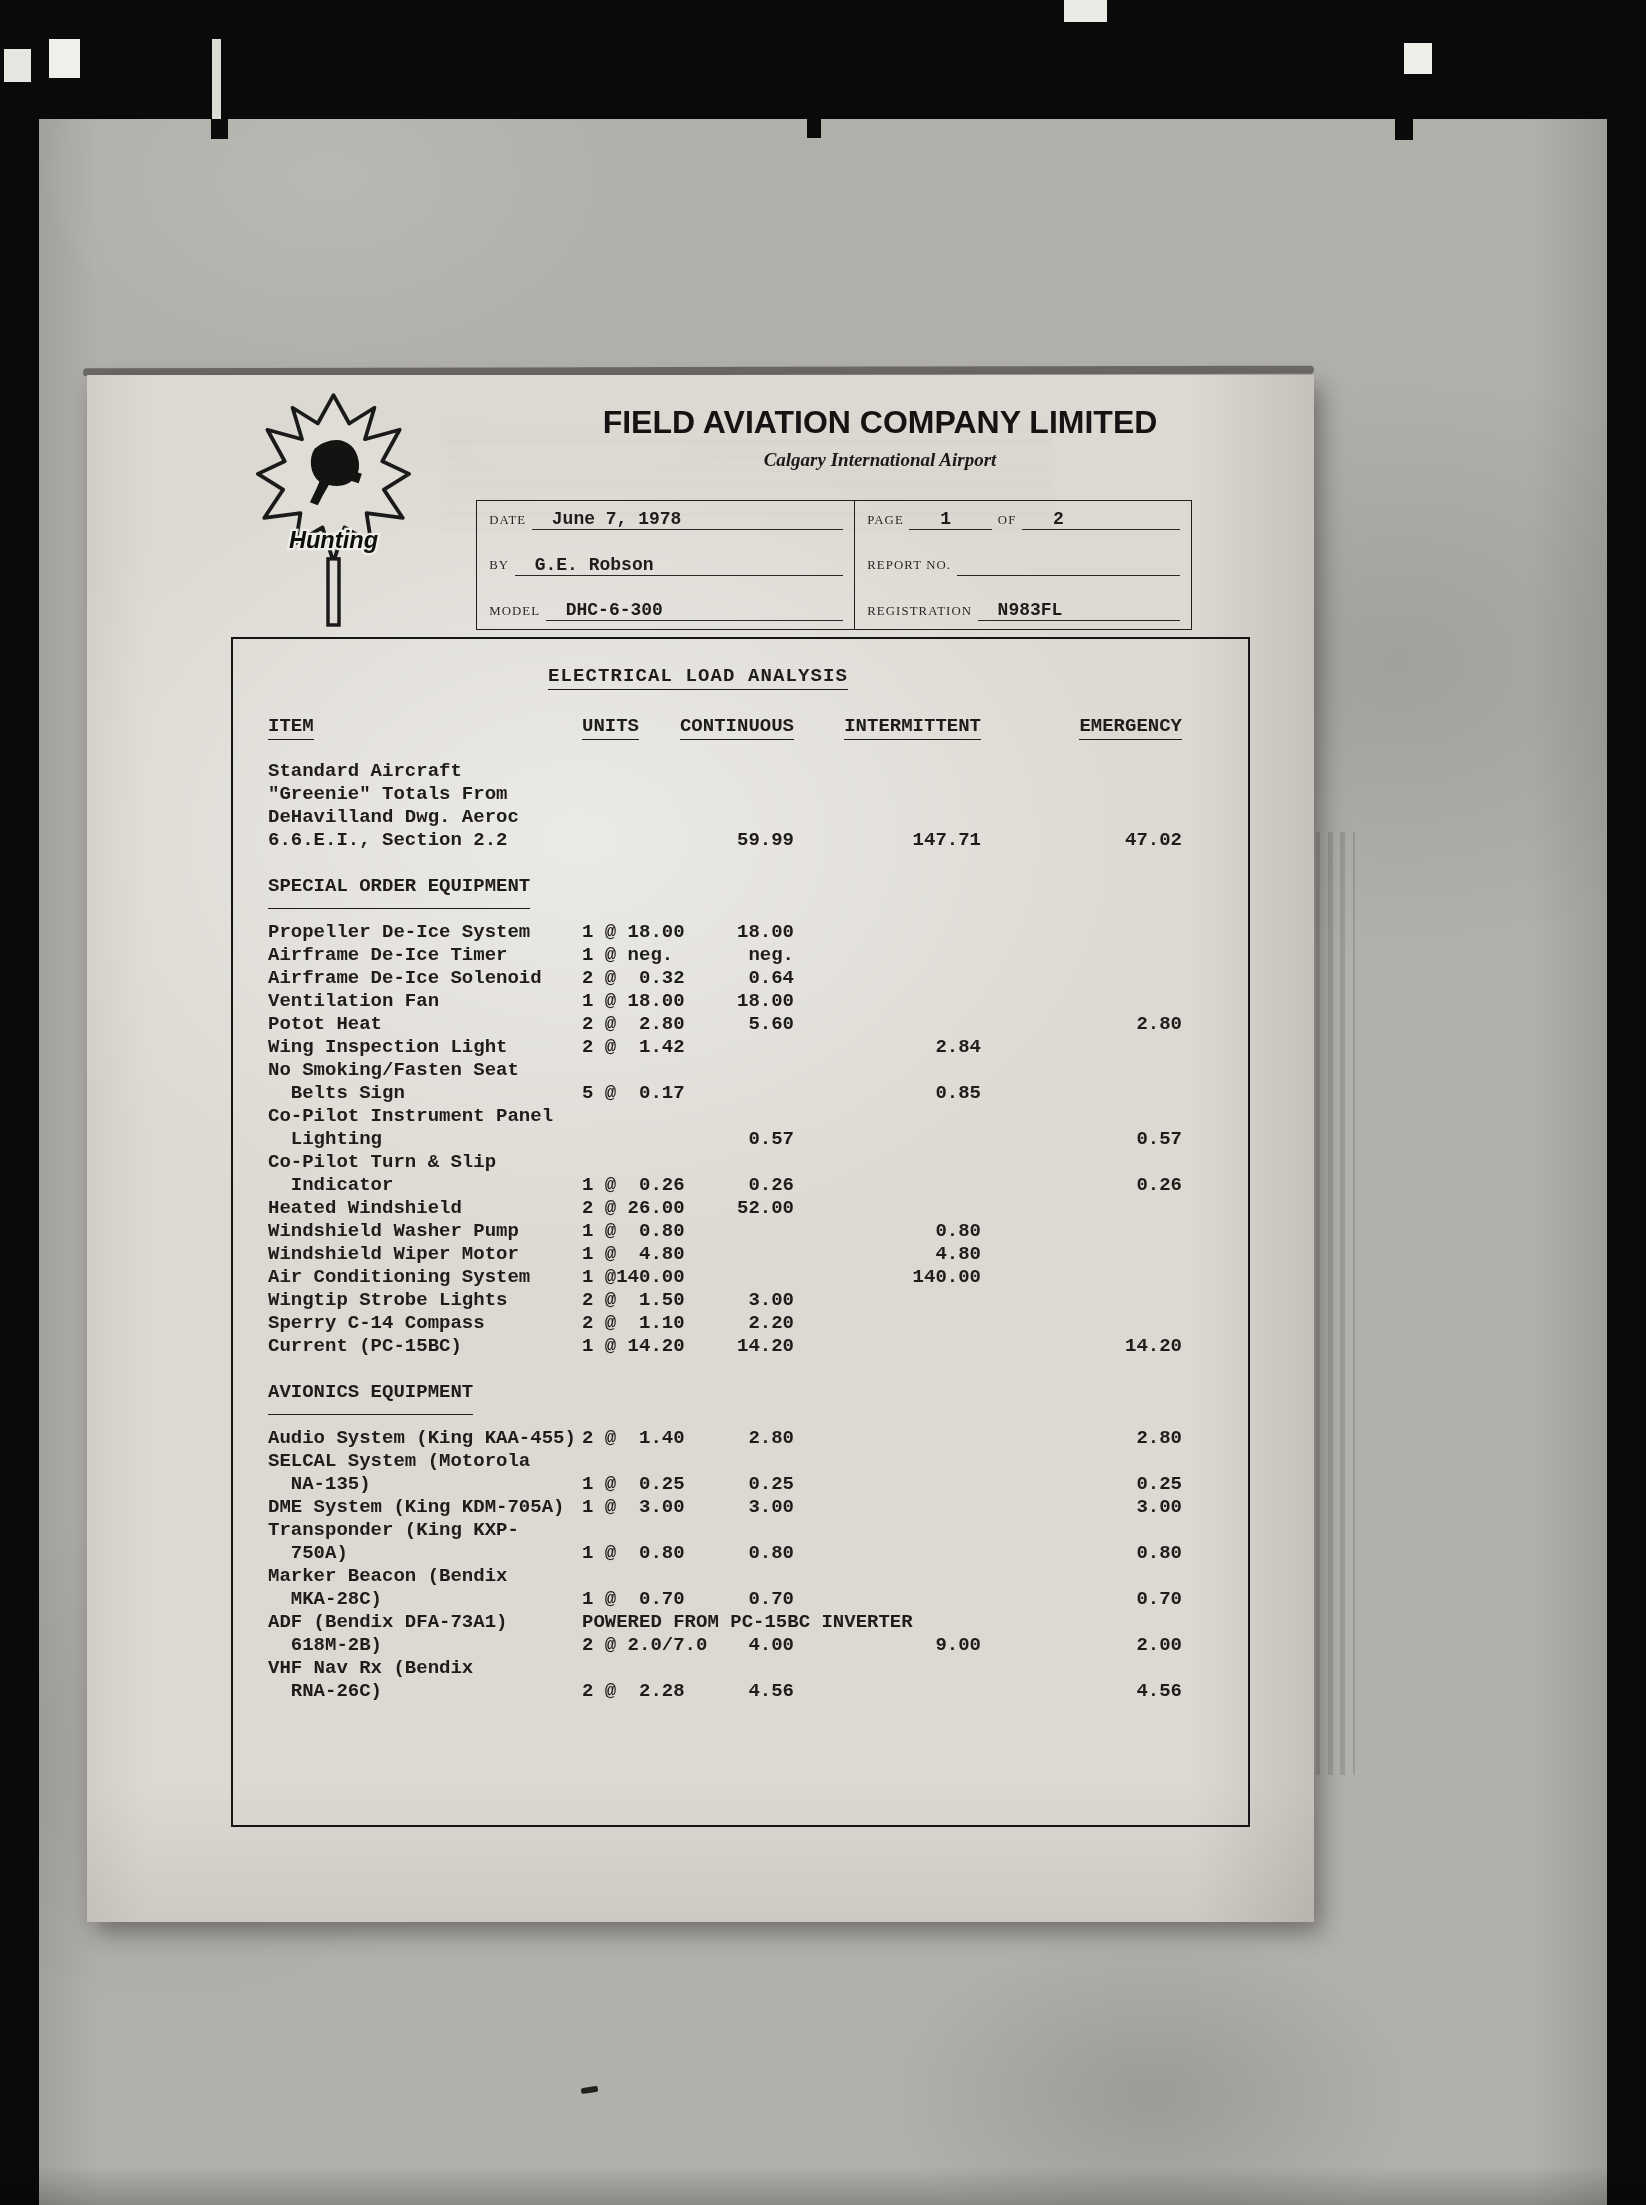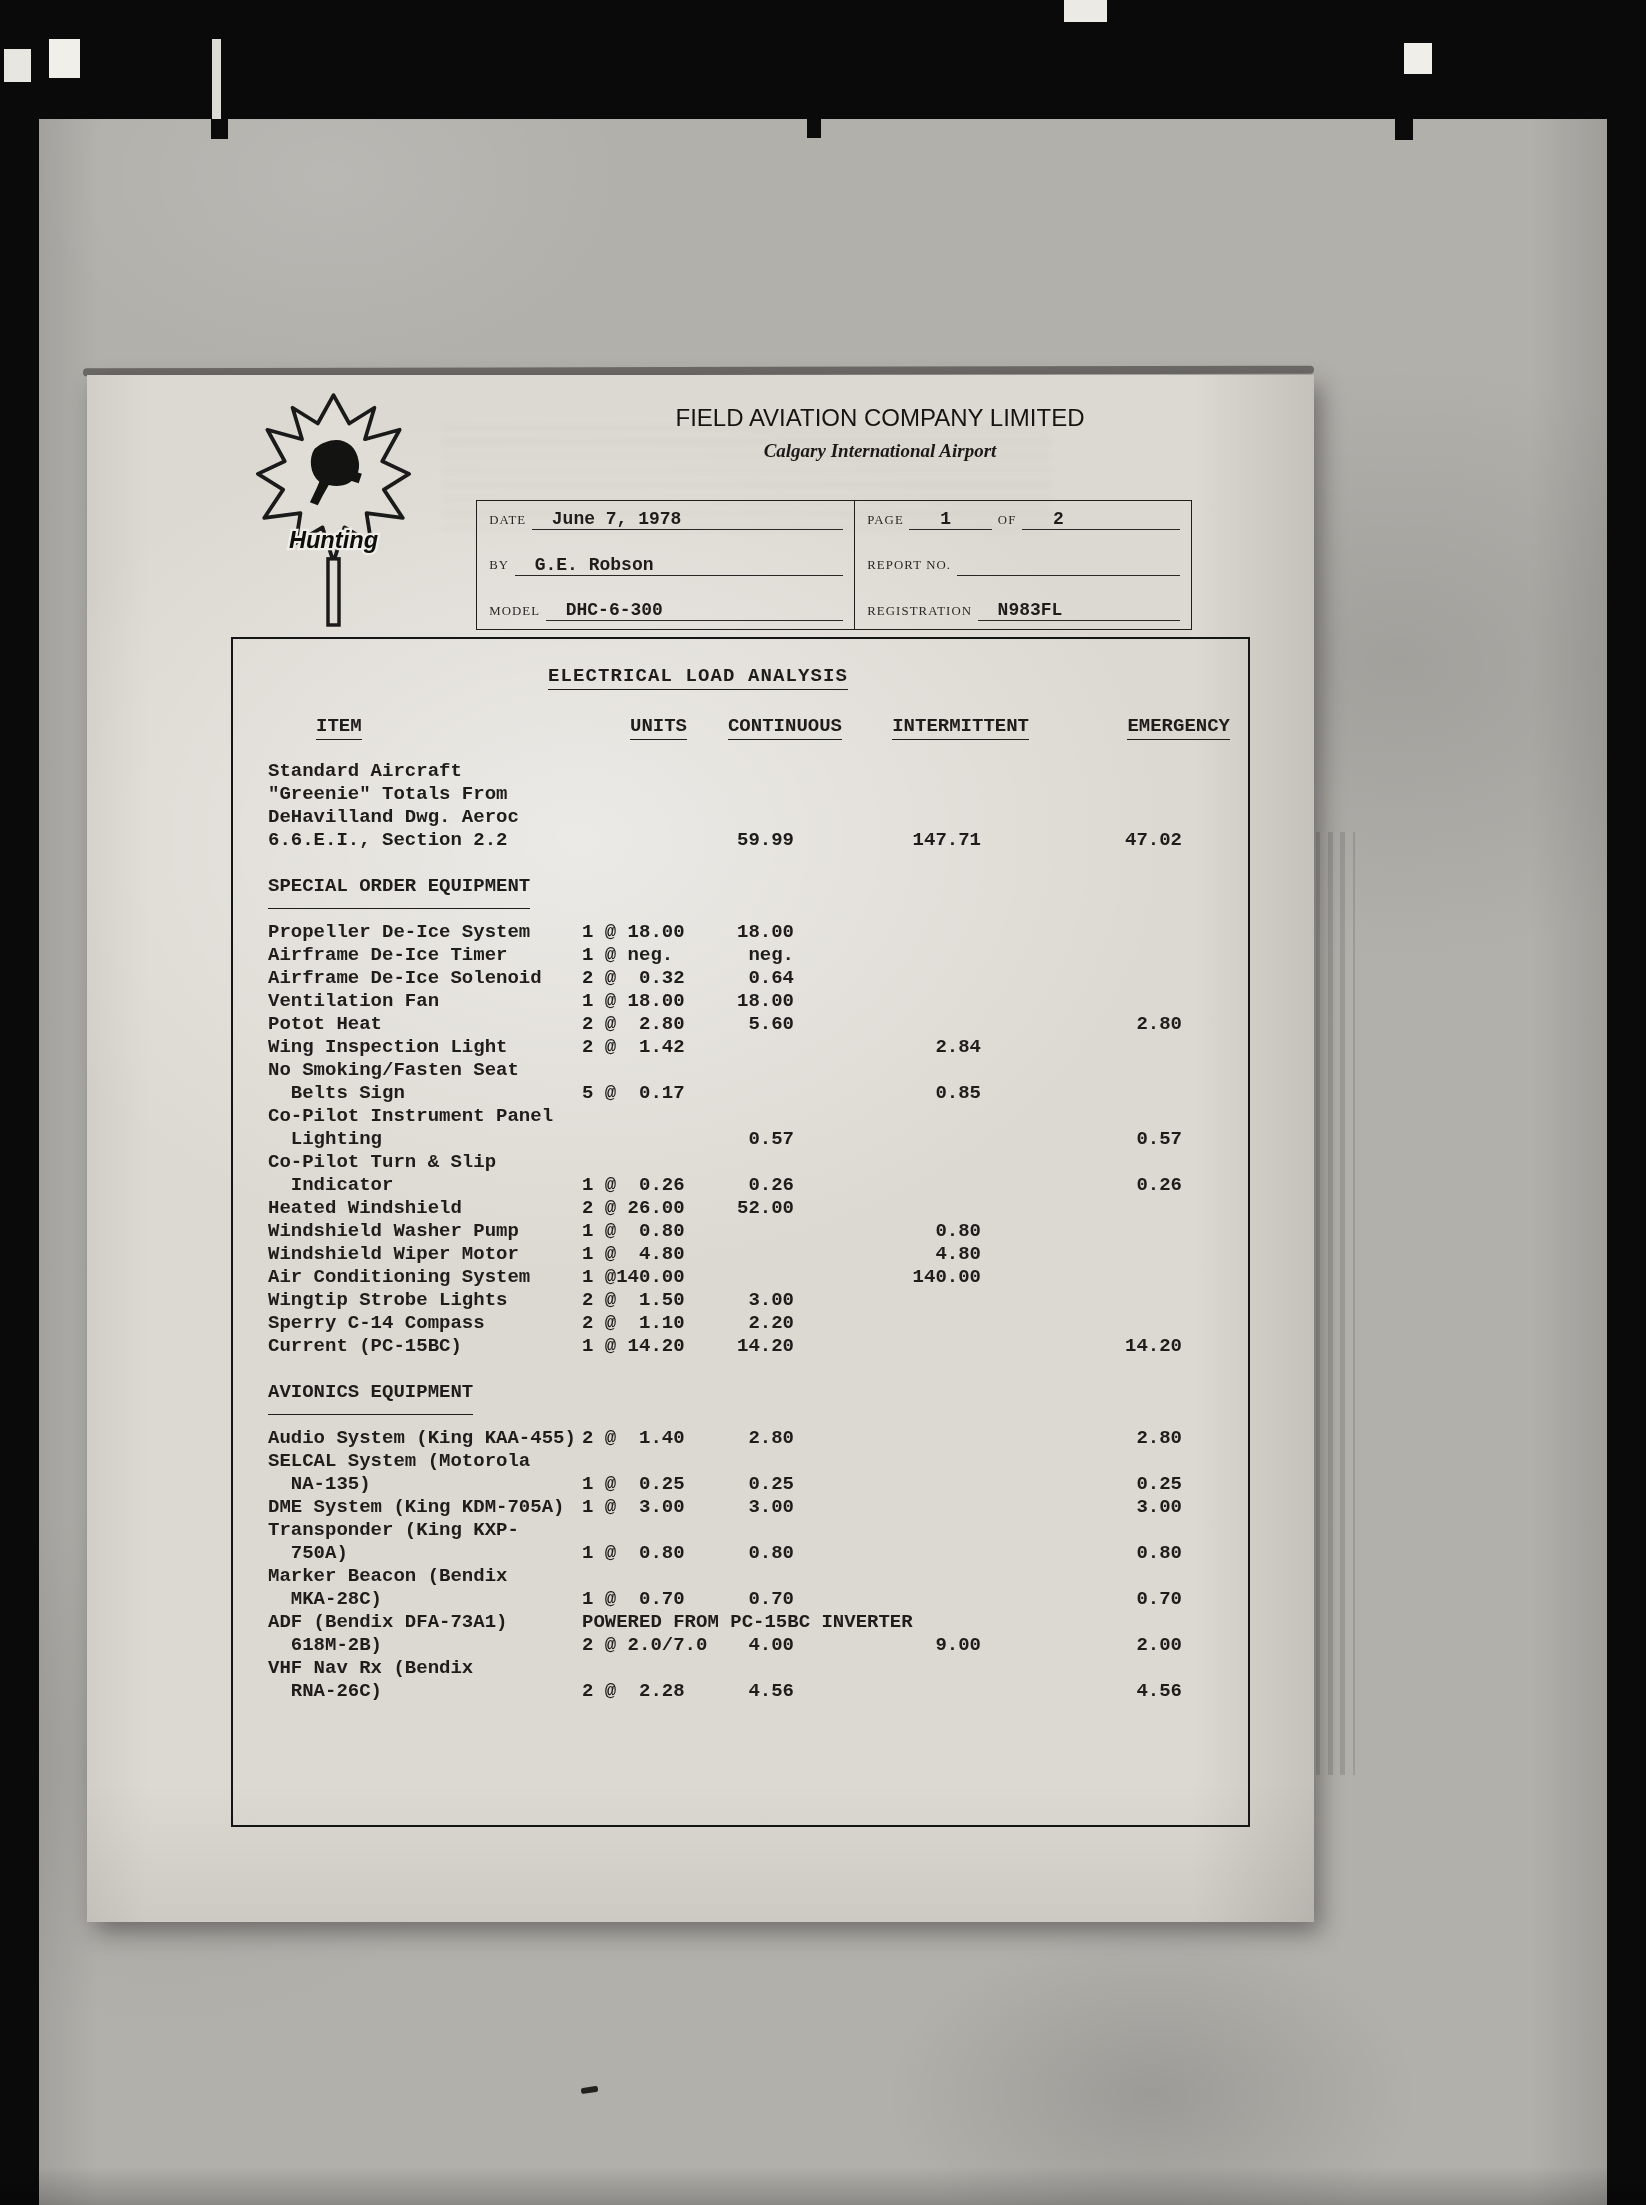--- a/index.html
+++ b/index.html
@@ -47,21 +47,21 @@
       linear-gradient(90deg, rgba(0,0,0,0.05), transparent 5%, transparent 90%, rgba(0,0,0,0.11)),
       linear-gradient(0deg, rgba(0,0,0,0.07), transparent 9%),
       #dcd9d2;
     box-shadow:6.7px 10px 23px rgba(0,0,0,0.38);
   }
   .ghost { position:absolute; left:355px; top:50px; width:610px; height:105px; opacity:0.05;
     background:repeating-linear-gradient(0deg, #333 0 3.3px, transparent 3.3px 14.4px); filter:blur(3.9px); }
 
   
   .header-text { position:absolute; left:477px; top:29px; width:632px; text-align:center; }
-  .company  { font-family:"Liberation Sans", sans-serif; font-weight:400; font-size:24px; color:#161412; letter-spacing:0; }
+  .company  { font-family:"Liberation Sans", sans-serif; font-weight:700; font-size:32px; color:#161412; letter-spacing:0; }
   .location { font-family:"Liberation Serif", serif; font-style:italic; font-weight:700; font-size:19px; margin-top:7.8px; color:#1c1a18; }
 
   .logo { position:absolute; left:166px; top:16.6px; width:161px; height:244px; }
 
   
   .form-box { position:absolute; left:389px; top:125px; width:716px; height:130px;
     border:1.7px solid #201e1c; display:flex; }
   .form-left  { width:378px; border-right:1.7px solid #201e1c; padding:7.8px 11px 7.8px 12.2px;
     display:flex; flex-direction:column; justify-content:space-between; }
   .form-right { flex:1; padding:7.8px 11px 7.8px 12.2px;
@@ -73,21 +73,21 @@
   .fvalue { font-family:"Liberation Mono", monospace; font-weight:700; font-size:18px; color:#1f1d1b;
     padding-left:20px; white-space:pre; line-height:20px; }
   .fvalue.center { padding-left:31px; }
 
   
   .main-box { position:absolute; left:144px; top:262px; width:1019px; height:1190px;
     border:2.2px solid #151515; padding:25.5px 35px; font-family:"Liberation Mono", monospace;
     font-weight:700; font-size:19px; line-height:23px; color:#1f1d1b; }
   .table-title { display:inline-block; margin-left:280px; border-bottom:1.7px solid #1f1d1b;
     letter-spacing:1.1px; padding-bottom:1.1px; white-space:pre; }
-  .headers { display:grid; grid-template-columns:314px 133px 79px 187px 201px; margin-top:25.5px;margin-left:48px; }
+  .headers { display:grid; grid-template-columns:314px 133px 79px 187px 201px; margin-top:25.5px; }
   .headers span { width:fit-content; border-bottom:1.7px solid #1f1d1b; padding-bottom:1.1px; white-space:pre; }
   .h-right { justify-self:end; }
   .rows { margin-top:20px; }
   .item-line { white-space:pre; }
   .value-line { display:grid; grid-template-columns:314px 133px 79px 187px 201px; align-items:baseline; }
   .cell-item, .cell-units { white-space:pre; text-align:left; }
   .cell-cont, .cell-int, .cell-emer { text-align:right; white-space:pre; }
   .cell-units.note { grid-column:2 / 6; text-align:left; }
   .section { margin:23px 0; }
   .section .section-label { border-bottom:1.7px solid #1f1d1b; padding-bottom:11px; white-space:pre; }

